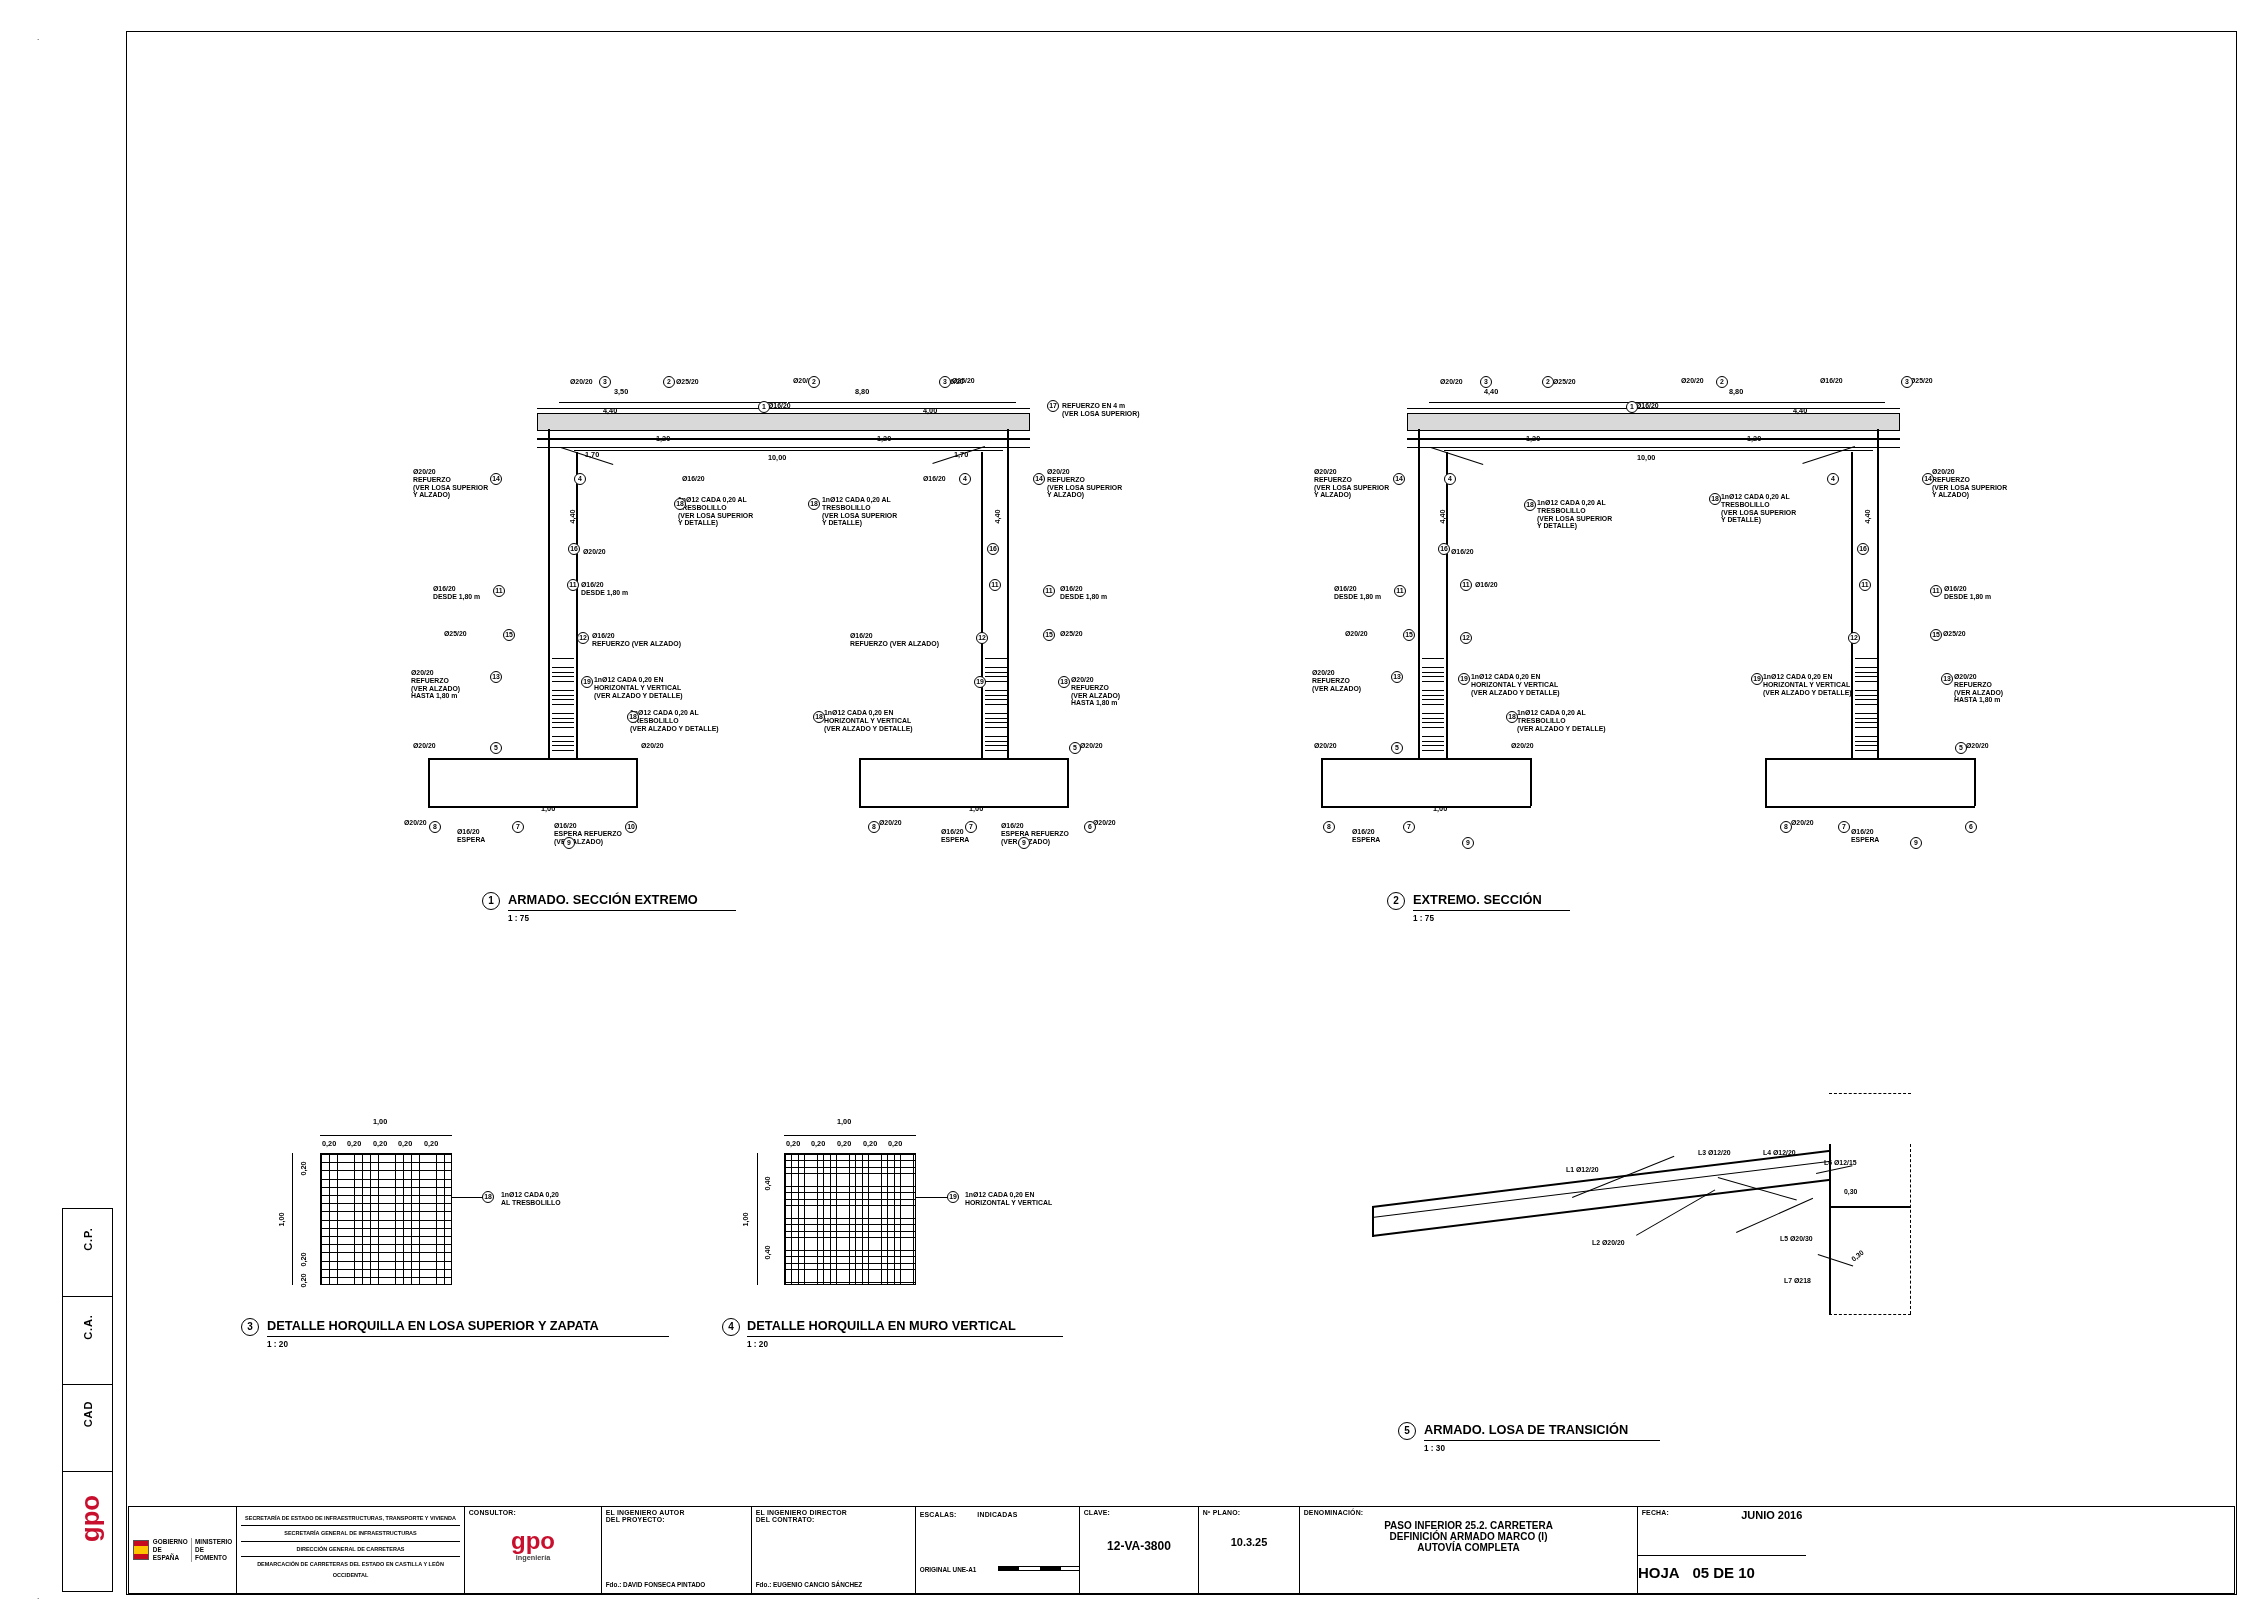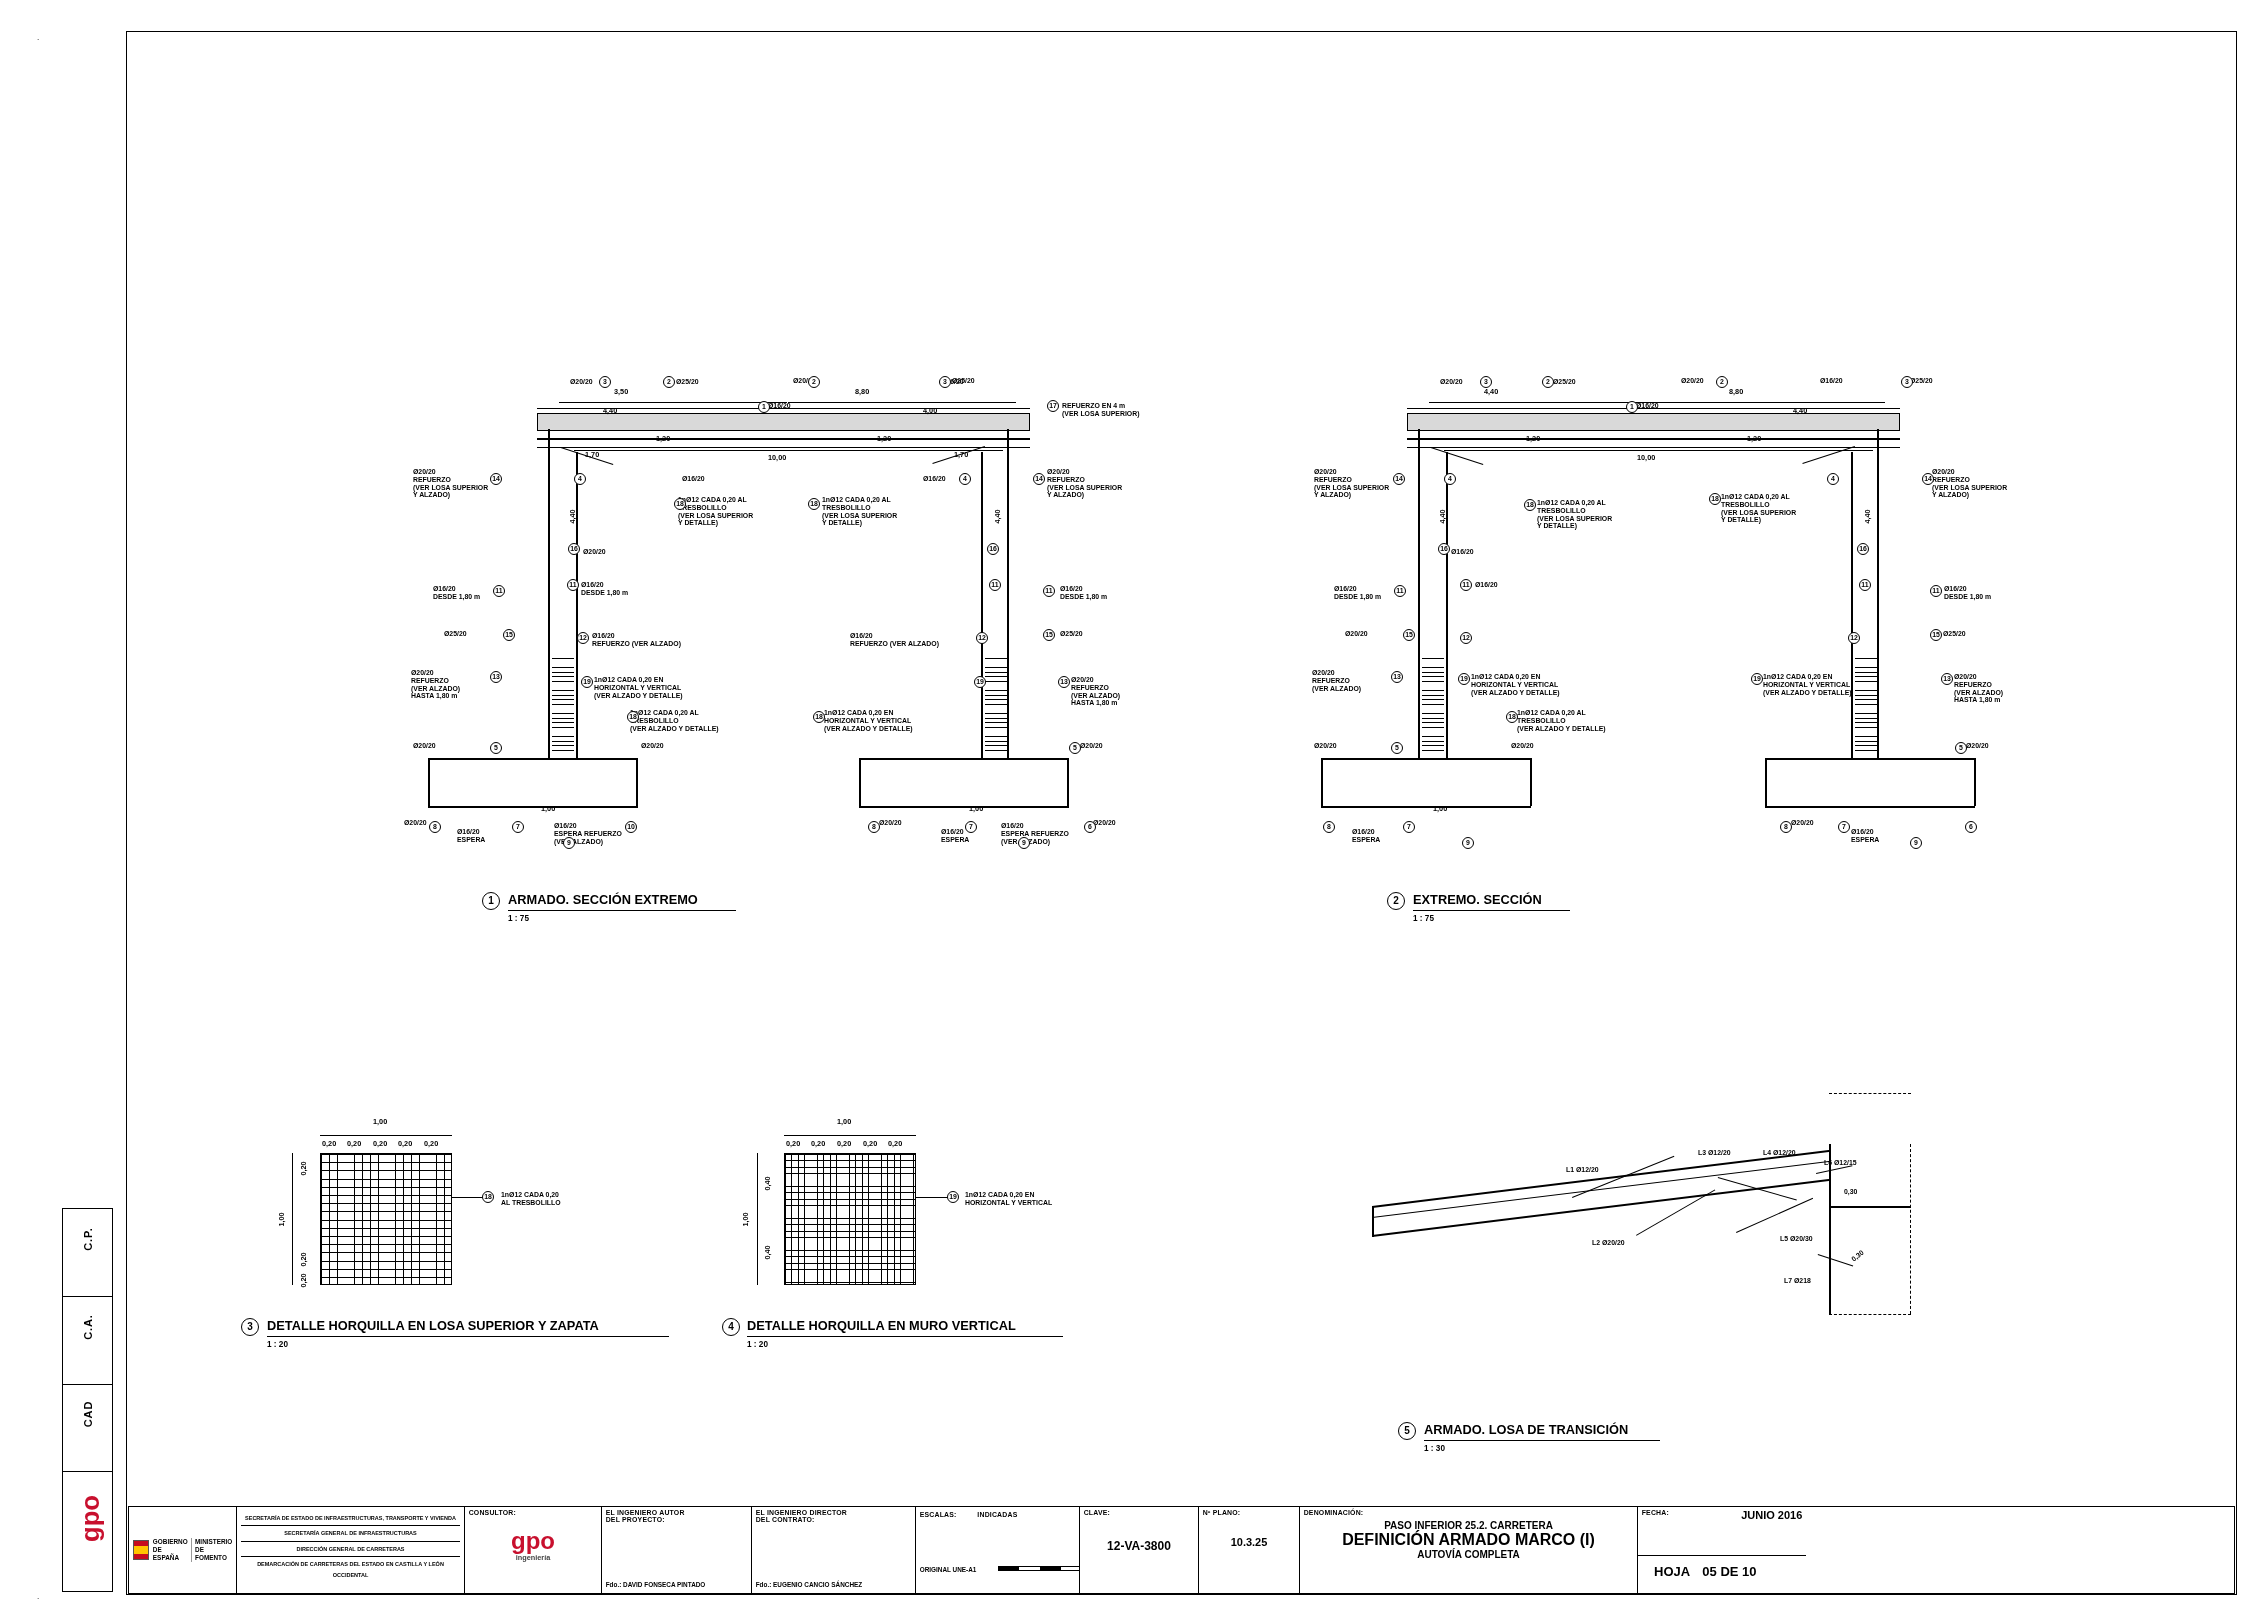--- a/index.html
+++ b/index.html
@@ -684,31 +684,31 @@
     </div>
 
     <div class="tb-cell" style="width:101px;text-align:center;">
       <div class="tb-head" style="text-align:left;">Nº PLANO:</div>
       <div style="font-size:11px;font-weight:bold;margin-top:20px;">10.3.25</div>
     </div>
 
     <div class="tb-cell" style="width:338px;">
       <div class="tb-head">DENOMINACIÓN:</div>
       <div class="tb-mid" style="font-size:10px;margin-top:4.6px;">PASO INFERIOR 25.2. CARRETERA</div>
-      <div class="tb-mid" style="font-size:16px;">DEFINICIÓN ARMADO MARCO (I)</div>
+      <div class="tb-mid" style="font-size:10px;">DEFINICIÓN ARMADO MARCO (I)</div>
       <div class="tb-mid" style="font-size:10px;">AUTOVÍA COMPLETA</div>
     </div>
 
     <div class="tb-cell" style="width:168px;">
       <div style="display:flex;justify-content:space-between;">
         <span class="tb-head">FECHA:</span>
         <span style="font-size:11px;font-weight:bold;">JUNIO 2016</span>
       </div>
       <div style="border-top:0.9px solid #000;position:absolute;left:0;right:0;top:48px;"></div>
-      <div style="position:absolute;left:16px;top:57px;font-size:13px;font-weight:bold;">
+      <div style="position:absolute;left:0;top:57px;font-size:15px;font-weight:bold;">
         <span>HOJA</span>
         <span style="margin-left:9.1px;">05 DE  10</span>
       </div>
     </div>
 
   </div>
 </div>
 
 
 </body></html>

